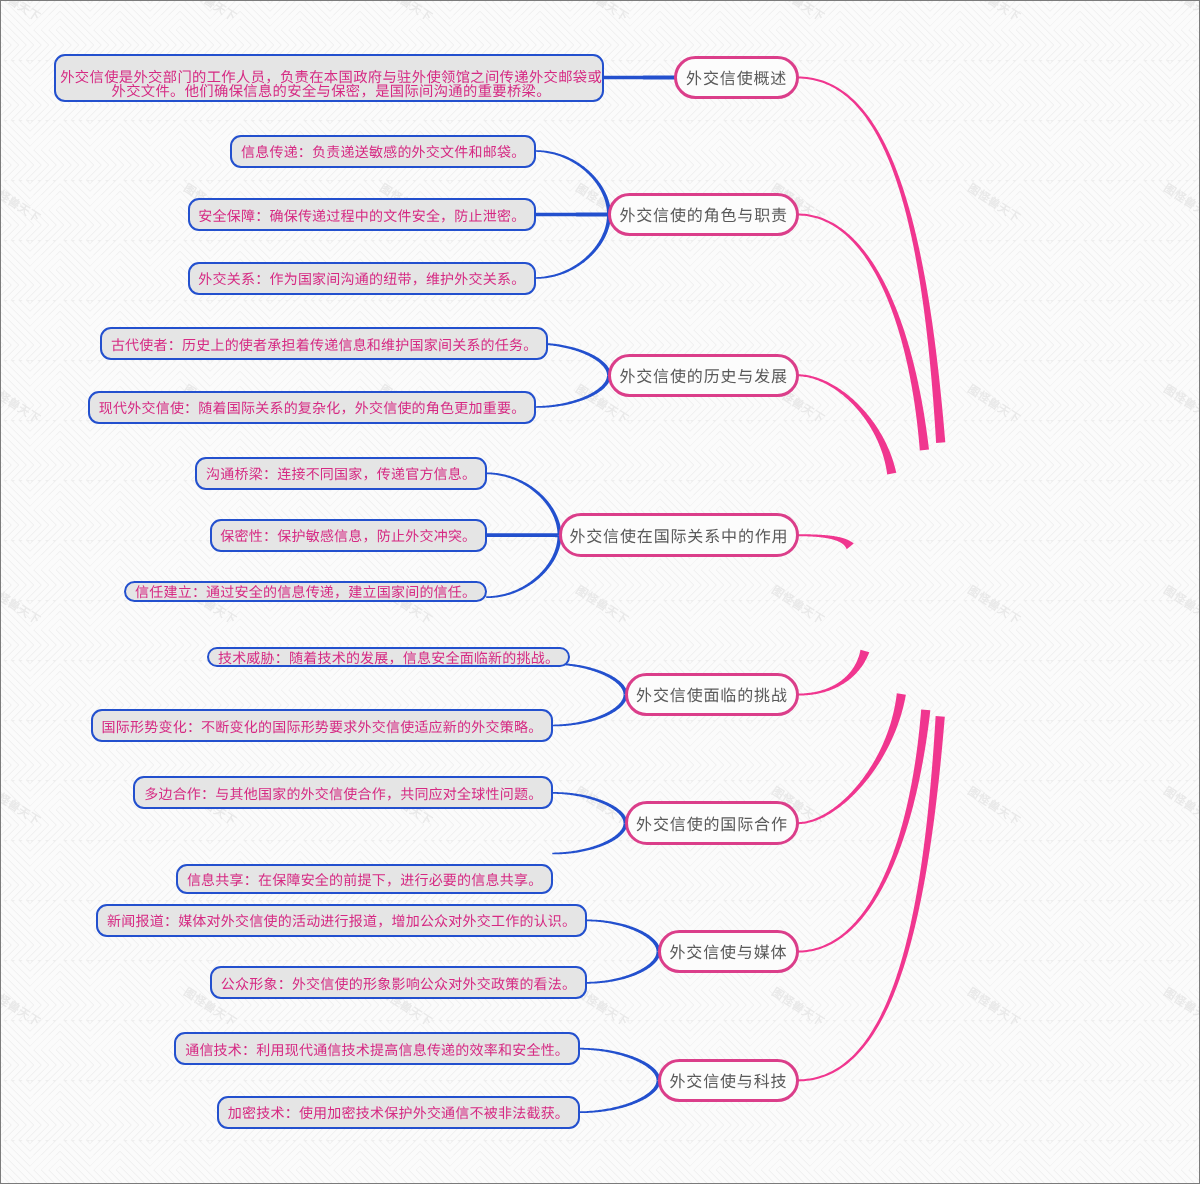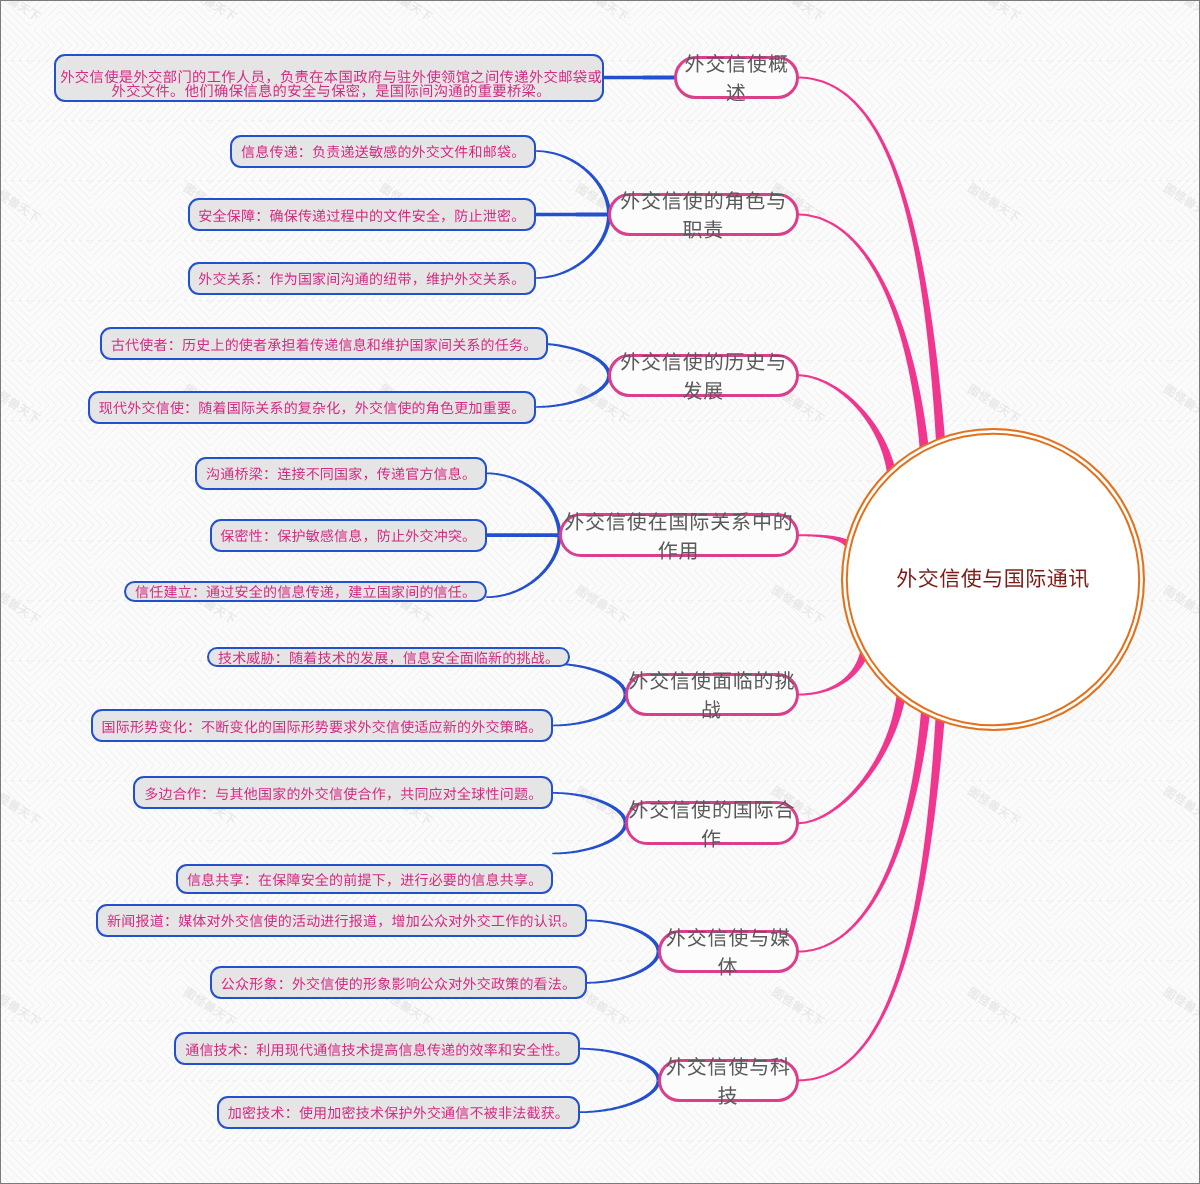--- a/index.html
+++ b/index.html
@@ -13,21 +13,21 @@
   svg.layer{position:absolute;left:0;top:0;width:1200px;height:1184px;}
   #bg{z-index:0;}
   #wires{z-index:2;}
   .node{position:absolute;box-sizing:border-box;display:flex;align-items:center;
         justify-content:center;text-align:center;z-index:3;white-space:pre-wrap;
         font-family:"Liberation Sans","DejaVu Sans",sans-serif;}
   .leaf{border:2.4px solid #2350ce;background:#e5e5e5;border-radius:11px;
         color:#d62a83;font-size:14px;letter-spacing:0.22px;line-height:1.5;padding-top:3px;}
   .leaf.wide{font-size:14.3px;letter-spacing:0.35px;line-height:14px;padding-top:12px;padding-left:4px;}
   .branch{border:3px solid #db3e8a;background:#fcfcfc;border-radius:999px;
-          color:#5a5a5a;font-size:20px;letter-spacing:0.85px;padding-bottom:1px;text-indent:0.85px;}
+          color:#5a5a5a;font-size:16px;letter-spacing:0.85px;padding-bottom:1px;text-indent:0.85px;}
   #center{position:absolute;z-index:4;border-radius:50%;background:#fff;
           display:flex;align-items:center;justify-content:center;
           color:#7d1a16;font-size:21px;letter-spacing:0.5px;box-sizing:border-box;padding-bottom:6px;
           font-family:"Liberation Sans","DejaVu Sans",sans-serif;}
 </style>
 </head>
 <body>
 
 <div id="stage">
   <svg class="layer" id="bg" viewBox="0 0 1200 1184">
@@ -230,17 +230,14 @@
       <div class="node leaf" style="left: 133.3px; top: 776.4px; width: 420px; height: 33px;">多边合作：与其他国家的外交信使合作，共同应对全球性问题。</div>
       <div class="node leaf" style="left: 176px; top: 864px; width: 377.3px; height: 30px;">信息共享：在保障安全的前提下，进行必要的信息共享。</div>
       <div class="node branch" style="left: 624.5px; top: 801.45px; width: 174px; height: 43.5px;">外交信使的国际合作</div>
       <div class="node leaf" style="left: 96.2px; top: 903.9px; width: 491px; height: 33px;">新闻报道：媒体对外交信使的活动进行报道，增加公众对外交工作的认识。</div>
       <div class="node leaf" style="left: 209.9px; top: 966.3px; width: 377.3px; height: 33px;">公众形象：外交信使的形象影响公众对外交政策的看法。</div>
       <div class="node branch" style="left: 657.5px; top: 929.85px; width: 141px; height: 43.5px;">外交信使与媒体</div>
       <div class="node leaf" style="left: 174.3px; top: 1032.2px; width: 405.7px; height: 33px;">通信技术：利用现代通信技术提高信息传递的效率和安全性。</div>
       <div class="node leaf" style="left: 216.9px; top: 1095.7px; width: 363.1px; height: 33px;">加密技术：使用加密技术保护外交通信不被非法截获。</div>
       <div class="node branch" style="left: 657.5px; top: 1058.65px; width: 141px; height: 43.5px;">外交信使与科技</div>
     </div>
-  <div id="center" style="left: 841.4px; top: 428px; width: 303.2px; height: 303.2px; border: 2px solid rgb(226, 113, 29); box-shadow: rgb(255, 255, 255) 0px 0px 0px 2.8px inset, rgb(226, 113, 29) 0px 0px 0px 4.8px inset;">
-    <span>外交信使与国际通讯</span>
-  </div>
   <div id="frame"></div>
 </div>
 
 </body></html>

